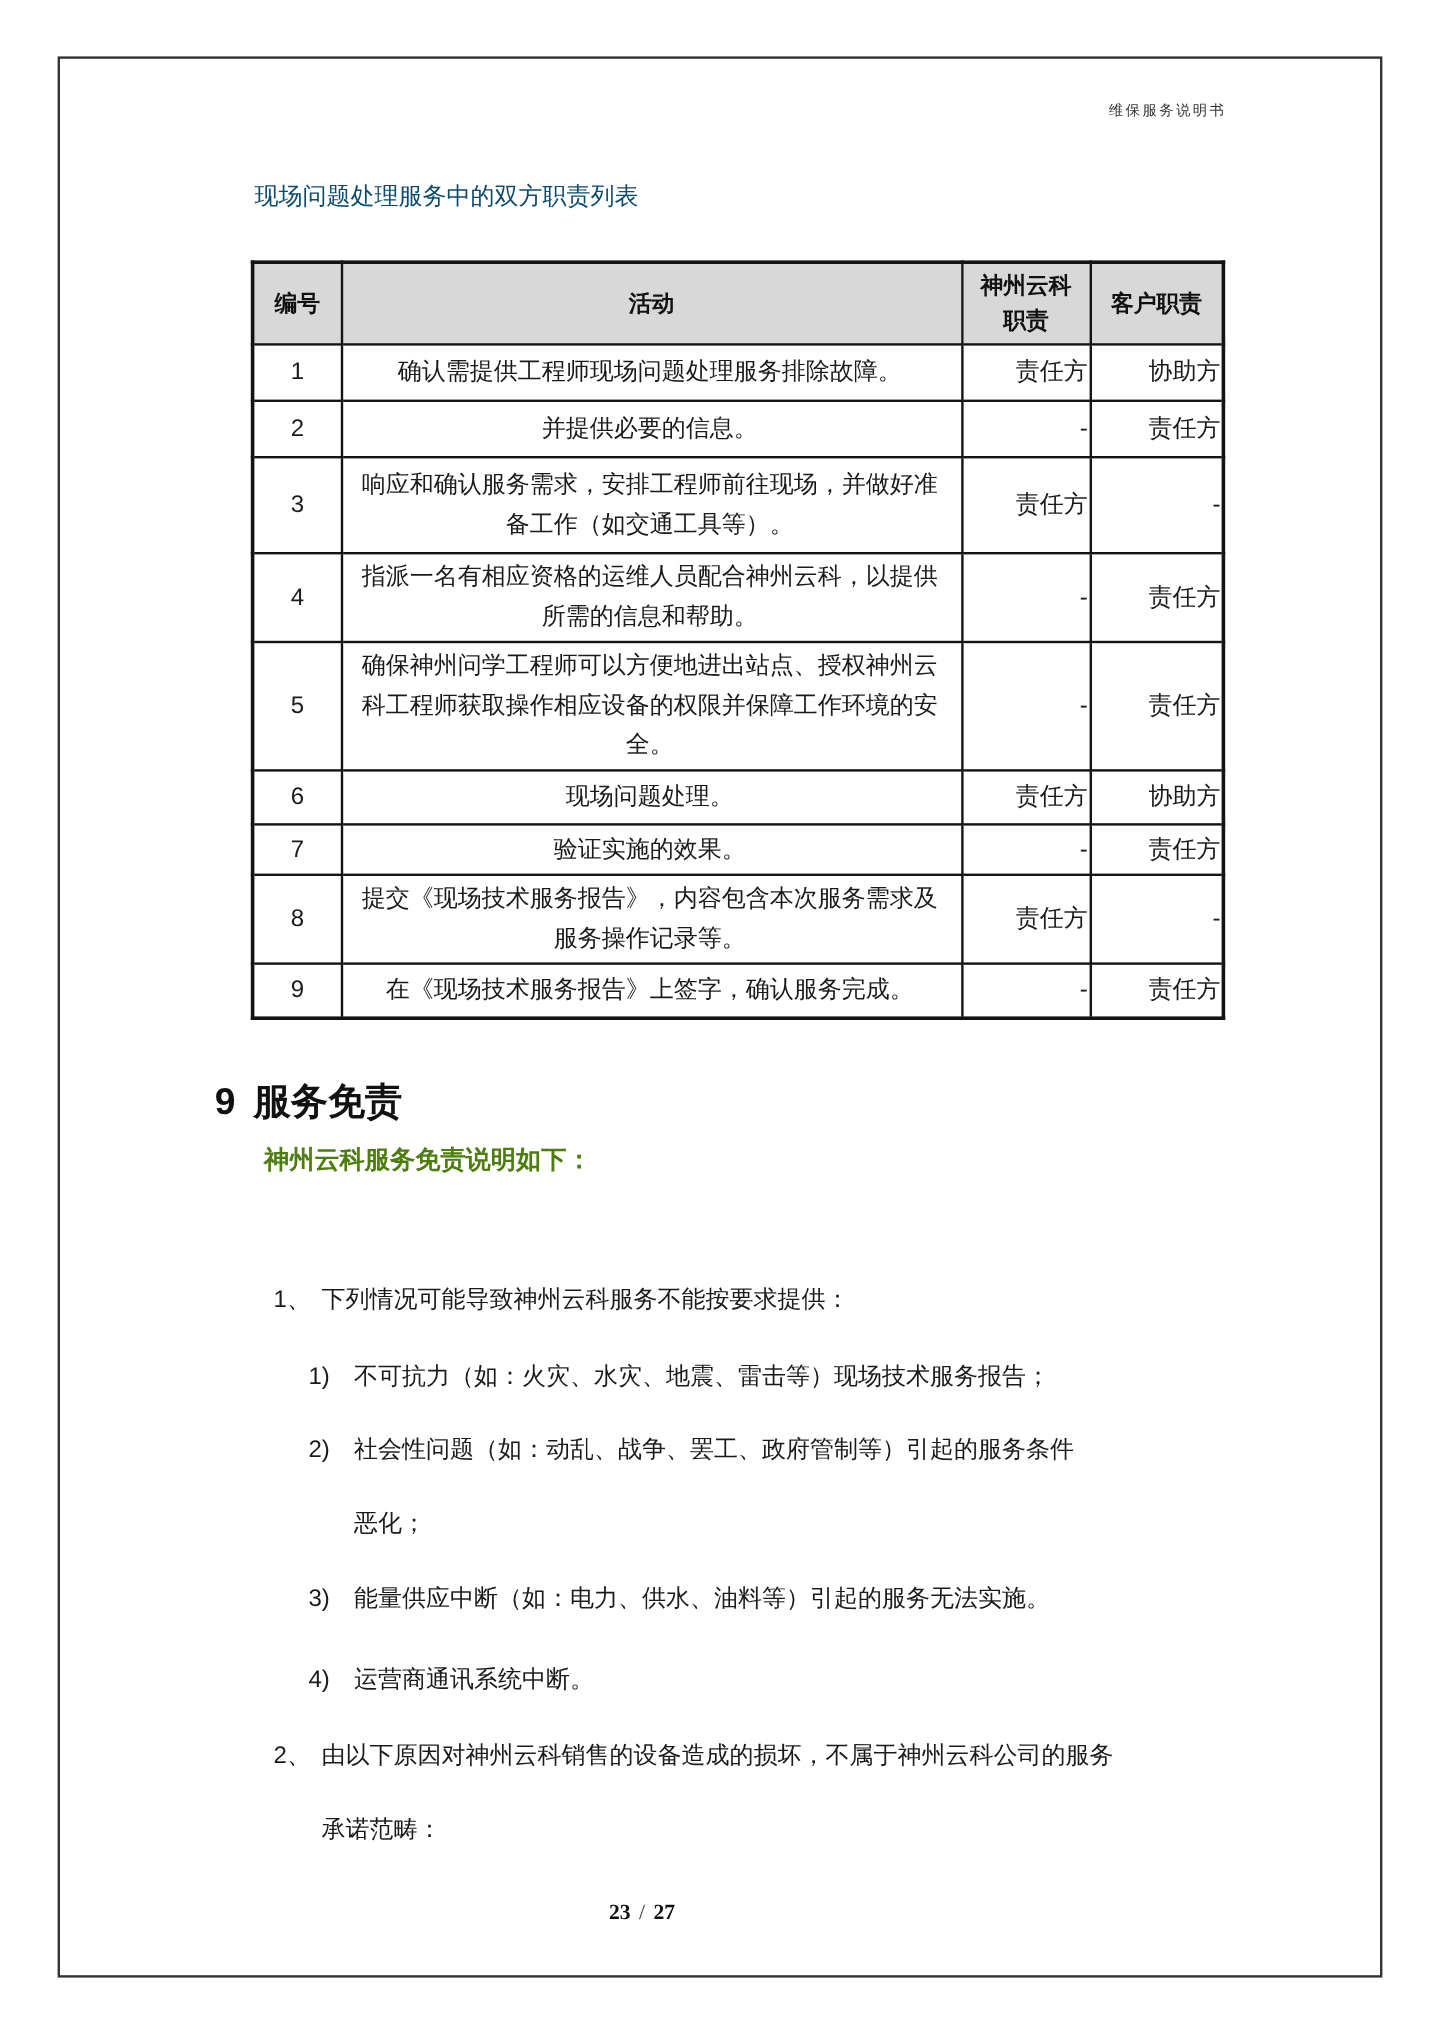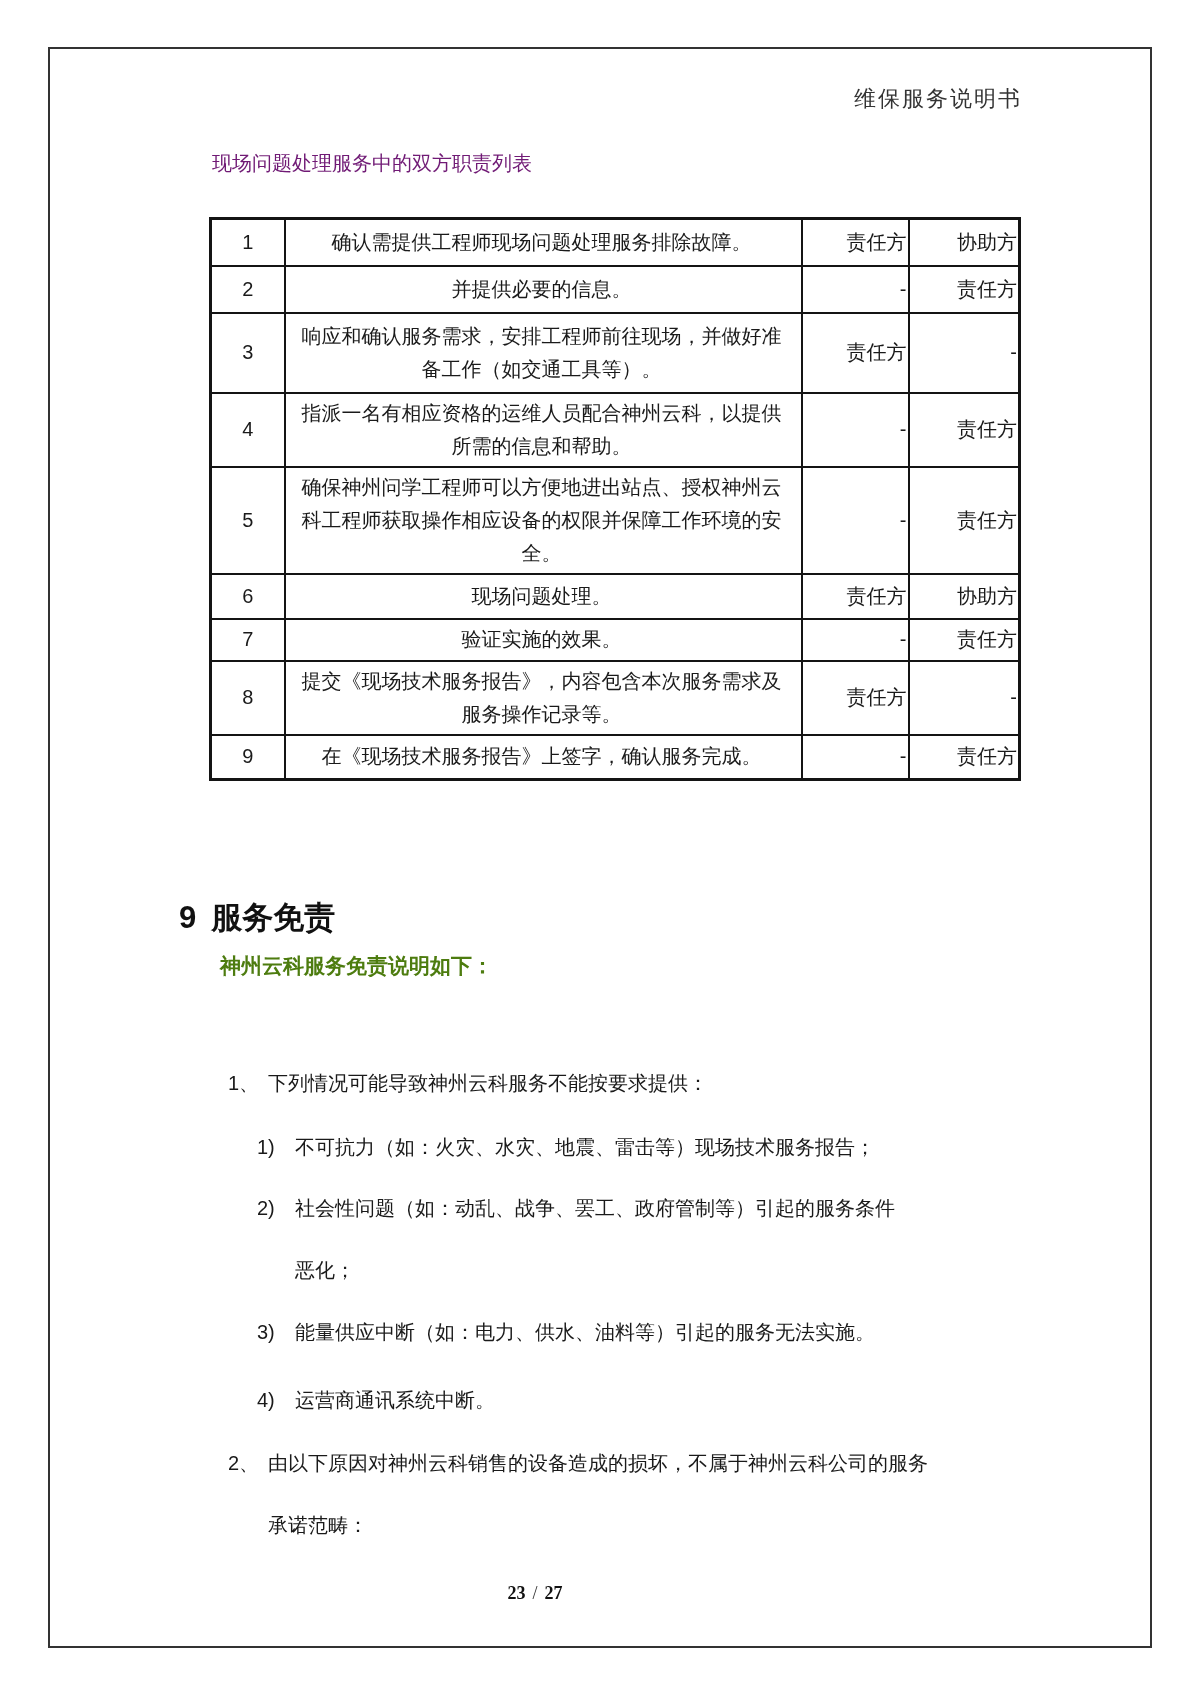--- a/index.html
+++ b/index.html
@@ -8,24 +8,24 @@
     font-family:"Liberation Sans","DejaVu Sans",sans-serif; color:#1a1a1a;
     overflow:hidden;
   }
   .page-border {
     position:absolute; left:48px; top:47px; width:1100px; height:1597px;
     border:2px solid #333333;
   }
   .doc-header {
     position:absolute; top:84px; right:178px;
     font-family:"Liberation Serif","DejaVu Serif",serif;
-    font-size:22px; color:#333; letter-spacing:2px;
+    font-size:12px; color:#333; letter-spacing:2px;
   }
   .table-caption {
-    position:absolute; left:212px; top:150px; font-size:20px; color:#701a75;
+    position:absolute; left:212px; top:150px; font-size:20px; color:#0c4a6e;
   }
   table.resp {
     position:absolute; left:209px; top:217px; width:809px;
     border-collapse:collapse; table-layout:fixed;
     border:3px solid #141414;
   }
   table.resp th, table.resp td { border:2px solid #141414; overflow:hidden; }
   table.resp th {
     background:#d8d8d8; font-size:19px; font-weight:bold;
     text-align:center; padding:4px 6px; line-height:29px; color:#111;
@@ -77,20 +77,26 @@
 <div class="table-caption">现场问题处理服务中的双方职责列表</div>
 
 <table class="resp">
   <colgroup>
     <col style="width:74px">
       <col style="width:517px">
       <col style="width:107px">
       <col style="width:111px">
   </colgroup>
   <tbody>
+      <tr style="height:66px">
+    <th>编号</th>
+    <th>活动</th>
+    <th>神州云科职责</th>
+    <th class="col-cust">客户职责</th>
+  </tr>
   <tr style="height:47px">
     <td class="num">1</td>
     <td class="act">确认需提供工程师现场问题处理服务排除故障。</td>
     <td class="role">责任方</td>
     <td class="role">协助方</td>
   </tr>
   <tr style="height:47px">
     <td class="num">2</td>
     <td class="act">并提供必要的信息。</td>
     <td class="role">-</td>

